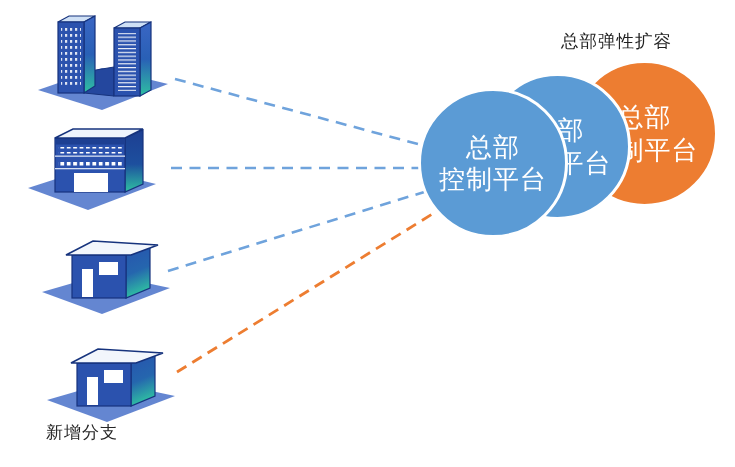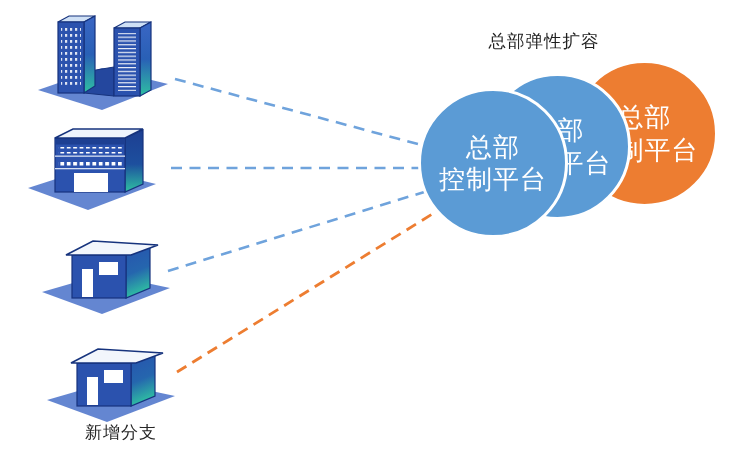--- a/index.html
+++ b/index.html
@@ -17,25 +17,25 @@
   .circle{
     position:absolute;border-radius:50%;border:3px solid #ffffff;box-sizing:border-box;
     display:flex;flex-direction:column;align-items:center;justify-content:center;
     color:#ffffff;font-size:26px;line-height:1.25;letter-spacing:1px;text-align:center;
     font-weight:400;
   }
   #circle-back{left:571px;top:60px;width:147px;height:147px;background:#ED7D31;z-index:3;}
   #circle-middle{left:484px;top:73px;width:147px;height:147px;background:#5B9BD5;z-index:4;}
   #circle-front{left:418px;top:88px;width:150px;height:150px;background:#5B9BD5;z-index:5;}
   #diagram-title{
-    left:454px;top:29px;width:180px;z-index:6;text-align:center;
+    left:492px;top:29px;width:180px;z-index:6;text-align:right;
     font-size:17.5px;color:#1f1f1f;letter-spacing:1px;
   }
   #branch-label{
-    left:46px;top:421px;width:150px;z-index:6;text-align:center;
+    left:46px;top:421px;width:150px;z-index:6;
     font-size:17px;color:#262626;letter-spacing:1px;
   }
 </style>
 </head>
 <body>
 
 <div id="canvas">
 
   <svg id="lines-layer" class="abs" width="735" height="467" viewBox="0 0 735 467">
     <line x1="175" y1="79" x2="455" y2="154" stroke="#6FA3DC" stroke-width="2.6" stroke-dasharray="11 7.5"></line>

